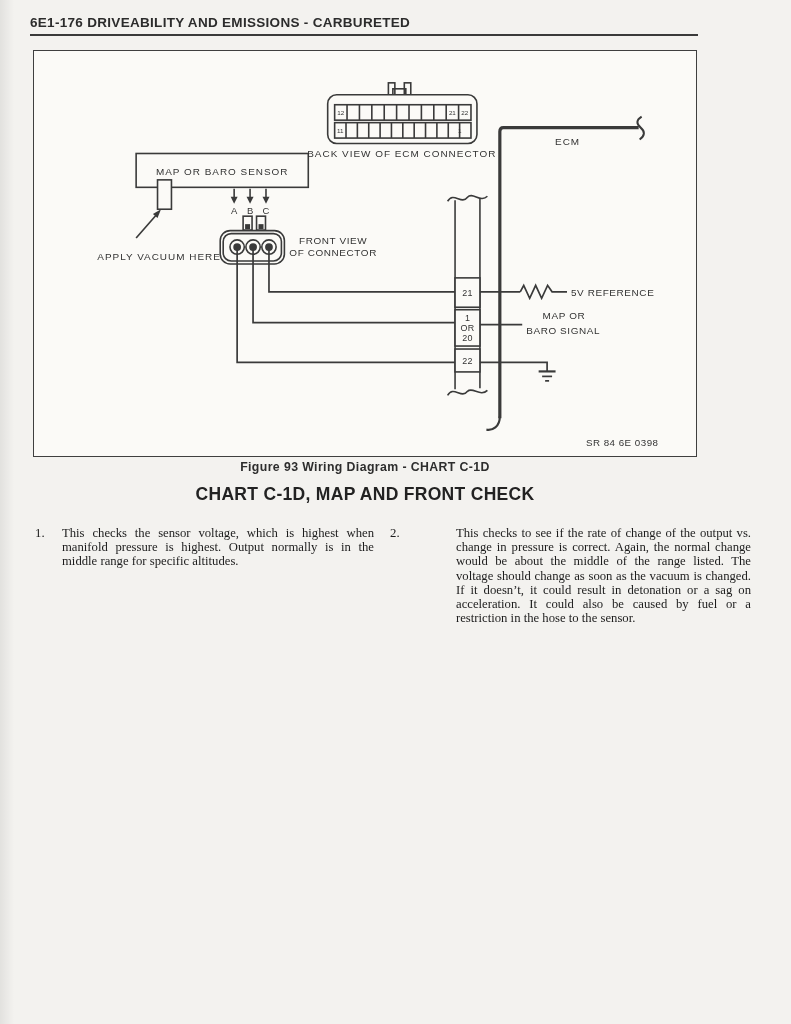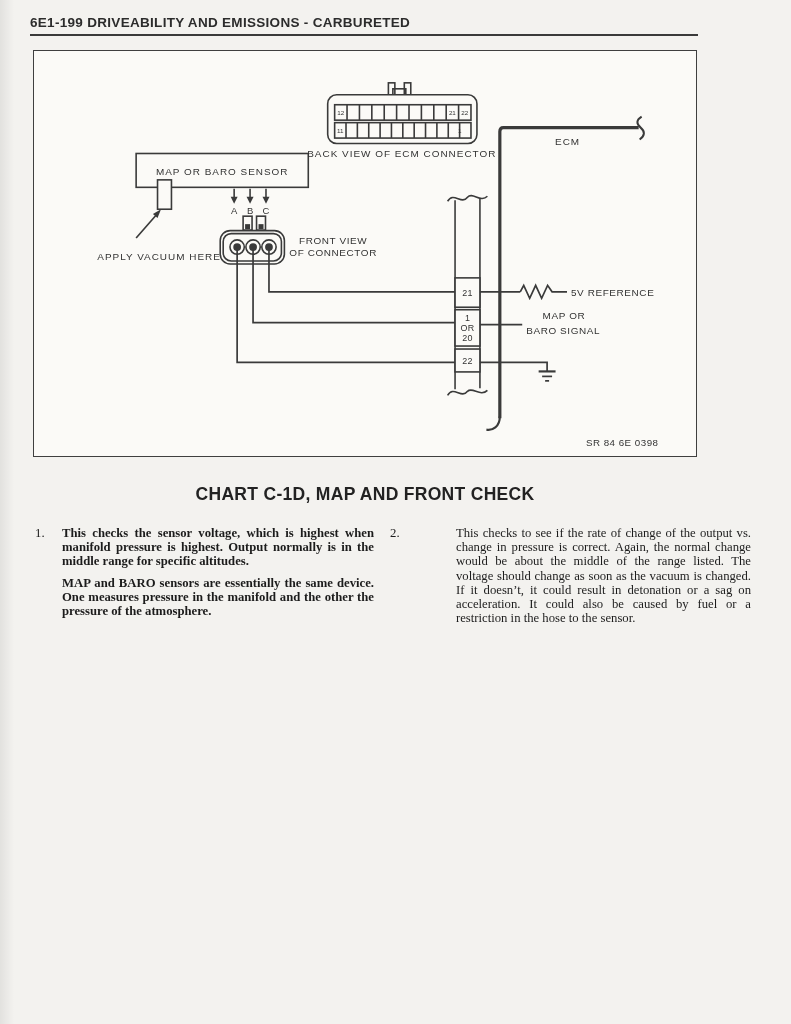--- a/index.html
+++ b/index.html
@@ -37,30 +37,30 @@
     position:absolute;left:33px;top:484px;width:664px;text-align:center;
     font-size:17.5px;font-weight:700;letter-spacing:.3px;color:#222;
   }
   .body-item{position:absolute;font-family:"Liberation Serif",serif;color:#1c1c1c;}
   .item-num{font-size:12.8px;}
   .item-text p{
     margin:0 0 7px 0;font-size:12.7px;line-height:14.2px;
     text-align:justify;text-justify:inter-word;
   }
   .n1{left:35px;top:526px;width:22px;}
-  .t1{left:62px;top:526px;width:312px;font-weight:bold;}
+  .t1{left:62px;top:526px;width:312px;}
   .n2{left:390px;top:526px;width:22px;}
   .t2{left:412px;top:526px;width:295px;margin-left:44px;}
 </style>
 </head>
 <body>
 
 <div id="page">
 
-  <div class="hdr">6E1-199 DRIVEABILITY AND EMISSIONS - CARBURETED</div>
+  <div class="hdr">6E1-176 DRIVEABILITY AND EMISSIONS - CARBURETED</div>
   <div class="hdr-rule"></div>
 
   <div class="fig-frame">
     <svg viewBox="33 50 664 407">
       <g stroke="#3a3a3a" fill="none" stroke-width="1.6">
 
         <g>
 
           <rect x="388.5" y="82" width="6.5" height="12"></rect>
           <rect x="404.5" y="82" width="6.5" height="12"></rect>
@@ -175,26 +175,26 @@
 
         <text x="572" y="296" class="dlab2">5V REFERENCE</text>
         <text x="543.5" y="319" class="dlab2">MAP OR</text>
         <text x="527" y="334" class="dlab2">BARO SIGNAL</text>
 
         <text x="587" y="447" class="dcode">SR 84 6E 0398</text>
       </g>
     </svg>
   </div>
 
+  <div class="caption">Figure 93 Wiring Diagram - CHART C-1D</div>
   <div class="page-title">CHART C-1D, MAP AND FRONT CHECK</div>
 
   <div class="body-item item-num n1">1.</div>
   <div class="body-item item-text t1">
     <p>This checks the sensor voltage, which is highest when manifold pressure is highest. Output normally is in the middle range for specific altitudes.</p>
-    <p>MAP and BARO sensors are essentially the same device. One measures pressure in the manifold and the other the pressure of the atmosphere.</p>
   </div>
 
   <div class="body-item item-num n2">2.</div>
   <div class="body-item item-text t2">
     <p>This checks to see if the rate of change of the output vs. change in pressure is correct. Again, the normal change would be about the middle of the range listed. The voltage should change as soon as the vacuum is changed. If it doesn’t, it could result in detonation or a sag on acceleration. It could also be caused by fuel or a restriction in the hose to the sensor.</p>
   </div>
 
 </div>
 
 </body></html>

